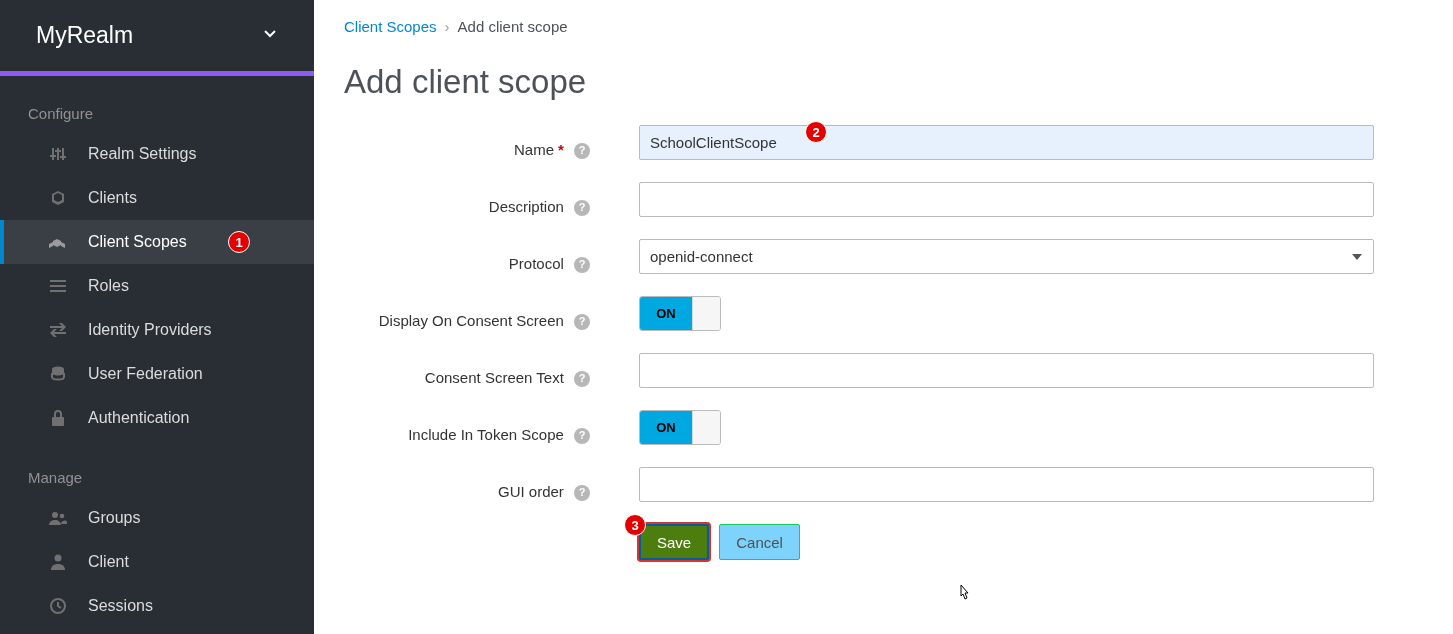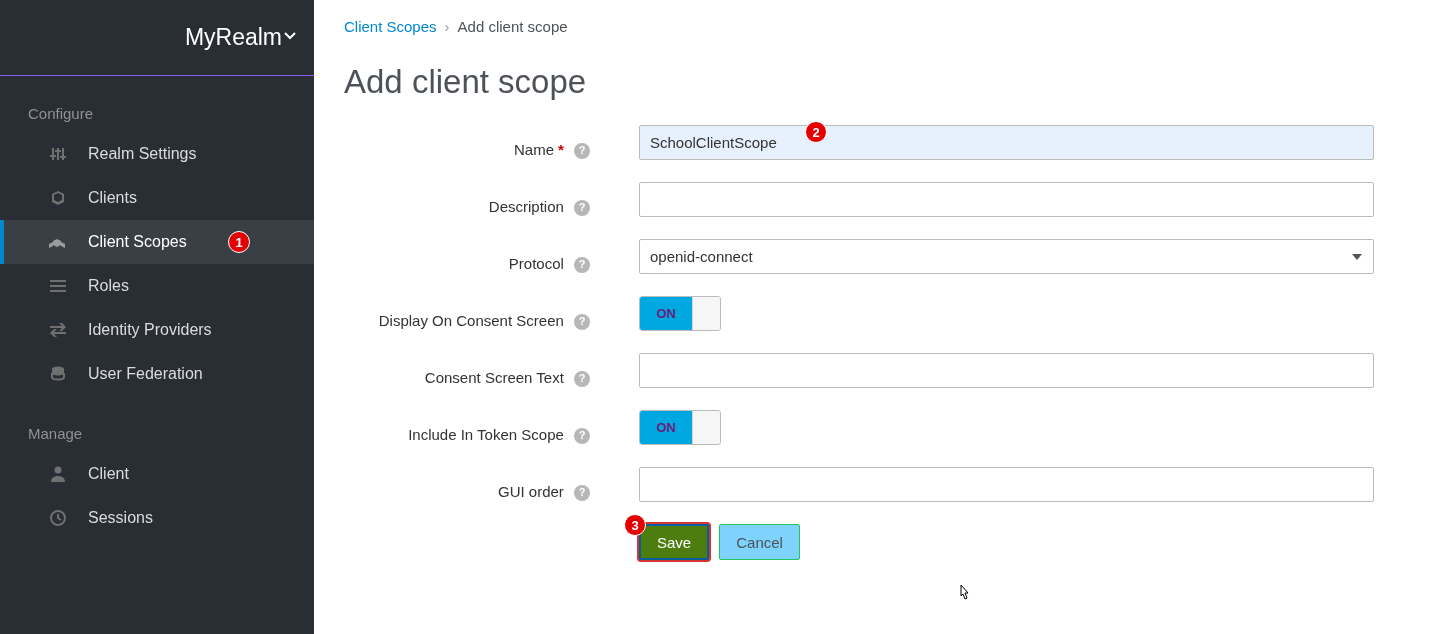--- a/index.html
+++ b/index.html
@@ -1,21 +1,21 @@
 <!DOCTYPE html>
 <html><head>
 <meta charset="utf-8">
 <style>
   * { box-sizing: border-box; margin: 0; padding: 0; }
   html, body { width: 1453px; height: 634px; font-family: "Helvetica Neue", Arial, sans-serif; background: #fff; overflow: hidden; }
   .app { display: flex; width: 100%; height: 100%; }
 
   
   .sidebar { width: 314px; background: #292e34; color: #c7c7c7; display: flex; flex-direction: column; }
-  .realm-picker { height: 76px; display: flex; align-items: center; justify-content: flex-end; padding: 0 16px; border-bottom: 1px solid #8b5cf6; cursor: pointer; }
+  .realm-picker { height: 76px; display: flex; align-items: center; justify-content: space-between; padding: 0 36px; border-bottom: 5px solid #8b5cf6; cursor: pointer; }
   .realm-picker .realm-name { color: #fff; font-size: 23px; font-weight: 400; }
   .realm-picker svg { color: #fff; }
   .section-title { font-size: 15px; color: #919191; padding: 29px 28px 10px 28px; font-weight: 400; }
   .nav-item { display: flex; align-items: center; height: 44px; padding: 0 28px 0 50px; color: #dcdcdc; font-size: 16px; cursor: pointer; position: relative; }
   .nav-item.active { background: #393f45; color: #fff; }
   .nav-item.active::before { content: ""; position: absolute; left: 0; top: 0; bottom: 0; width: 4px; background: #0088ce; }
   .nav-item .icon { position: absolute; left: 48px; width: 20px; display: flex; justify-content: center; color: #707070; }
   .nav-item.active .icon, .nav-item:hover .icon { color: #9c9c9c; }
   .nav-item .label { margin-left: 38px; }
 
@@ -32,21 +32,21 @@
   .form-label .req { color: #cc0000; font-weight: bold; margin-left: 4px; }
   .form-label .help { display: inline-flex; width: 16px; height: 16px; border-radius: 50%; background: #b7b7b7; color: #fff; font-size: 11px; font-weight: bold; align-items: center; justify-content: center; margin-left: 6px; vertical-align: middle; }
   .form-control { flex: 1; max-width: 735px; margin-left: 31px; }
   .text-input, .select-input { width: 100%; height: 35px; border: 1px solid #bbb; border-radius: 2px; padding: 0 10px; font-size: 15px; color: #333; background: #fff; }
   .text-input.highlight { background: #e7f0fd; color: #333; }
   .select-wrap { position: relative; }
   .select-wrap::after { content: ""; position: absolute; right: 12px; top: 50%; width: 0; height: 0; border-left: 5px solid transparent; border-right: 5px solid transparent; border-top: 6px solid #555; transform: translateY(-50%); pointer-events: none; }
   .select-input { appearance: none; -webkit-appearance: none; cursor: pointer; }
 
   .toggle { width: 82px; height: 35px; border: 1px solid #bbb; border-radius: 3px; display: flex; overflow: hidden; cursor: pointer; }
-  .toggle .on { flex: 1; background: #00a8e1; color: #701a75; font-size: 13px; font-weight: bold; display: flex; align-items: center; justify-content: center; }
+  .toggle .on { flex: 1; background: #00a8e1; color: #000000; font-size: 13px; font-weight: bold; display: flex; align-items: center; justify-content: center; }
   .toggle .knob { width: 28px; background: #f6f6f6; border-left: 1px solid #d7d7d7; }
 
   .btn-row { display: flex; gap: 10px; align-items: center; position: relative; }
   .btn { height: 36px; padding: 0 16px; font-size: 15px; border-radius: 2px; cursor: pointer; border: 1px solid #22c55e; background: #7dd3fc; color: #4d5258; }
   .btn-primary { background: #4d7c0f; border: 2px solid #005f9e; color: #fff; font-weight: 500; box-shadow: 0 0 0 2px rgba(204,0,0,0.8); }
 
   
   .callout { position: absolute; width: 22px; height: 22px; border-radius: 50%; background: #e40000; color: #fff; font-size: 13px; font-weight: bold; display: flex; align-items: center; justify-content: center; z-index: 50; border: 1px solid #fff; }
 
   .cursor { position: absolute; left: 641px; top: 583px; z-index: 60; }
@@ -118,23 +118,42 @@
     <div class="nav-item">
       <span class="icon">
           <svg width="14" height="16" viewBox="0 0 14 16" fill="currentColor">
             <ellipse cx="7" cy="3" rx="6" ry="2.5"></ellipse>
             <path d="M1 3v4c0 1.4 2.7 2.5 6 2.5s6-1.1 6-2.5V3"></path>
             <path d="M1 7v4c0 1.4 2.7 2.5 6 2.5s6-1.1 6-2.5V7" fill="none" stroke="currentColor" stroke-width="2"></path>
           </svg>
         </span>
       <span class="label">User Federation</span>
     </div>
+    <div class="nav-item">
+      <span class="icon">
+          <svg width="12" height="16" viewBox="0 0 12 16" fill="currentColor">
+            <rect y="7" width="12" height="9" rx="1"></rect>
+            <path d="M3 7V4a3 3 0 016 0v3" fill="none" stroke="currentColor" stroke-width="2"></path>
+          </svg>
+        </span>
+      <span class="label">Authentication</span>
+    </div>
 
     <div class="section-title">Manage</div>
 
+    <div class="nav-item">
+      <span class="icon">
+          <svg width="18" height="14" viewBox="0 0 18 14" fill="currentColor">
+            <circle cx="6" cy="4" r="3"></circle>
+            <circle cx="13" cy="5" r="2.3"></circle>
+            <path d="M0 14c0-3 3-5 6-5s6 2 6 5H0zm12-1c0-2 2-3.5 4-3.5s2 1.5 2 3.5h-6z"></path>
+          </svg>
+        </span>
+      <span class="label">Groups</span>
+    </div>
     <div class="nav-item">
       <span class="icon">
           <svg width="14" height="16" viewBox="0 0 14 16" fill="currentColor">
             <circle cx="7" cy="4" r="3.5"></circle>
             <path d="M0 16c0-4 3-6 7-6s7 2 7 6H0z"></path>
           </svg>
         </span>
       <span class="label">Client</span>
     </div>
     <div class="nav-item">

